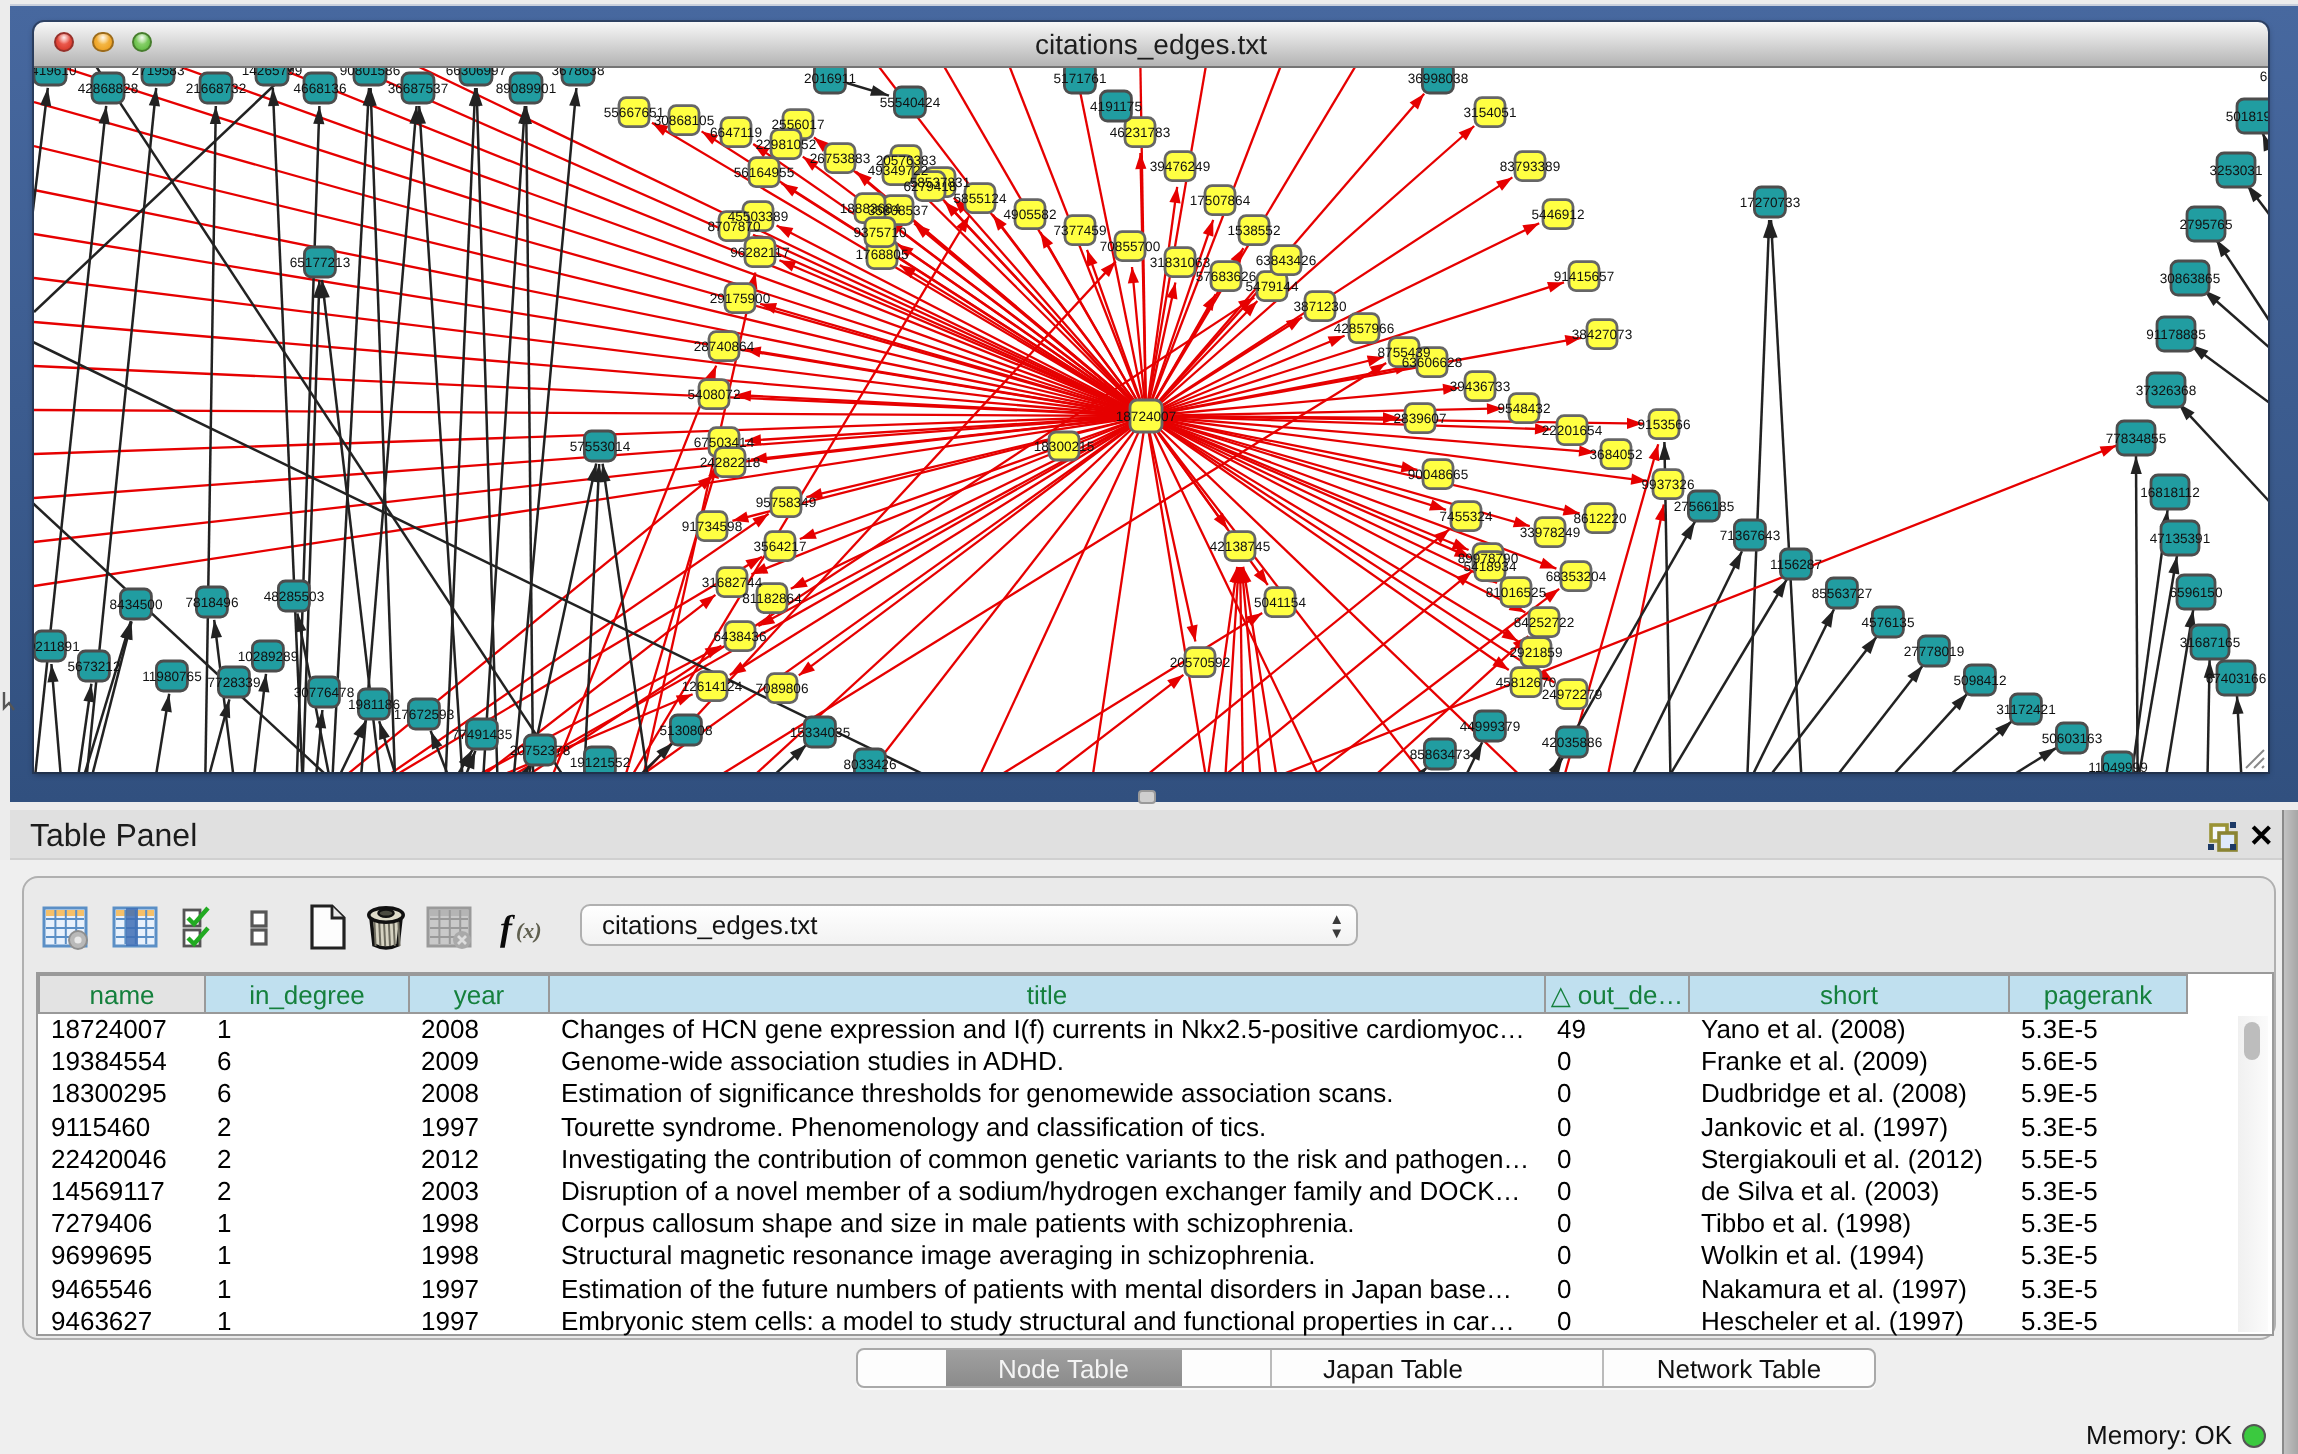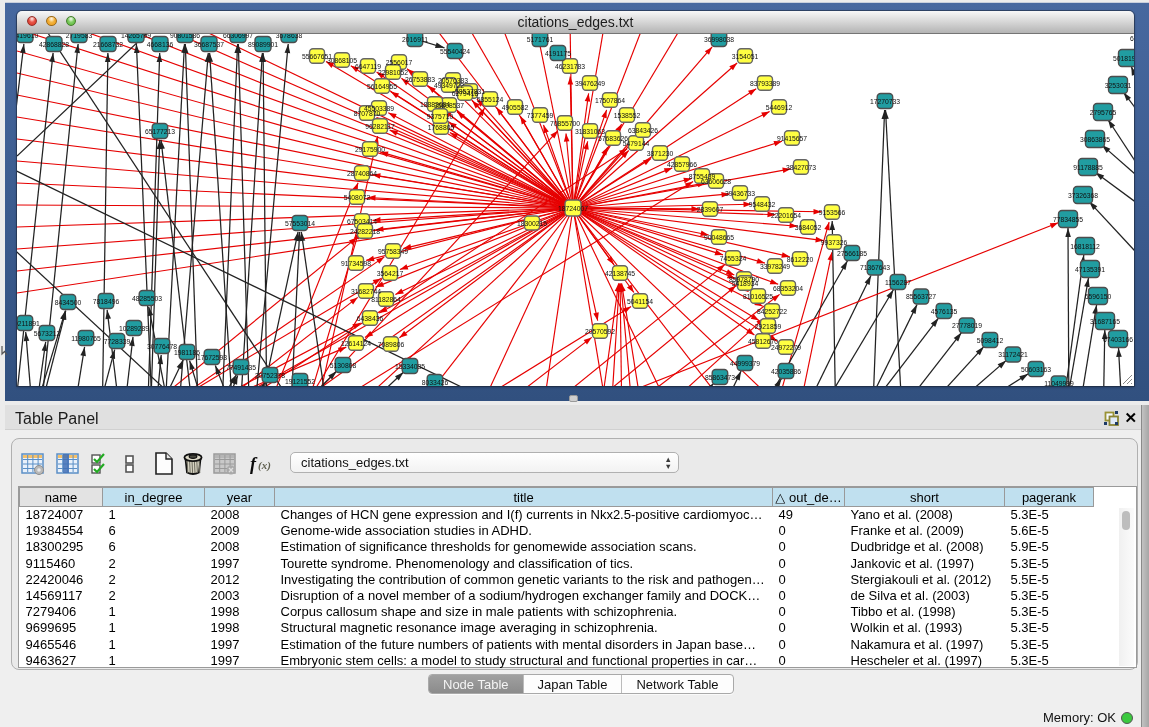--- a/index.html
+++ b/index.html
@@ -14,28 +14,28 @@
 #canvas { position:absolute; left:0; top:23px; width:1117px; height:352px; background:#fff; overflow:hidden; }
 #tp-head { position:absolute; left:5px; top:405px; width:1136px; height:25px; background:#e0e0e0; border-bottom:1px solid #d0d0d0; }
 #tp-head .t { position:absolute; left:10px; top:5px; font-size:16px; color:#1c1c1c; }
 #tp-body { position:absolute; left:0; top:430px; width:1141px; height:297px; background:#efefef; }
 #card { position:absolute; left:11px; top:8px; width:1127px; height:232px; background:#eaeaea; border:1px solid #b0b0b0; border-radius:8px; }
 #toolbar { position:absolute; left:0px; top:12px; height:26px; width:100%; }
 #combo { position:absolute; left:278px; top:13px; width:389px; height:21px; background:linear-gradient(#ffffff,#f2f2f2); border:1px solid #b0b0b0; border-radius:5px; font-size:13px; color:#111; line-height:19px; padding-left:10px; }
 #combo .arr { position:absolute; right:6px; top:2.5px; font-size:7.5px; color:#3a3a3a; line-height:7.5px; text-align:center; }
 #tablewrap { position:absolute; left:6px; top:47px; width:1119px; height:182px; background:#fff; border:1px solid #9a9a9a; }
 table { border-collapse:collapse; table-layout:fixed; width:1074px; font-size:13px; }
-th { background:#c0e0ef; border:1px solid #999; font-weight:normal; height:19px; font-size:13px; color:#000000; padding:0; }
+th { background:#c0e0ef; border:1px solid #999; font-weight:normal; height:19px; font-size:13px; color:#15803d; padding:0; }
 th.c0 { background:#e3e3e3; }
 td { height:16.2px; padding:0 0 0 6px; color:#000; white-space:nowrap; overflow:hidden; font-size:13px; }
 .c0 { width:83px; } .c1 { width:102px; } .c2 { width:70px; } .c3 { width:498px; } .c4 { width:72px;margin-top:28px; } .c5 { width:160px; } .c6 { width:89px; }
 #vsb { position:absolute; right:2px; top:21px; width:15px; height:158px; background:linear-gradient(90deg,#f0f0f0,#fbfbfb); }
 #vsb .thumb { position:absolute; left:3px; top:3px; width:8px; height:19px; background:#bdbdbd; border-radius:4px; }
 #tabs { position:absolute; left:428px; top:244px; height:20px; display:flex; border:1px solid #a9a9a9; border-radius:4px; overflow:hidden; background:#fdfdfd; box-shadow:0 1px 0 rgba(255,255,255,.7); }
-#tabs div { padding:0 14px; font-size:13px; line-height:19px; color:#111; border-left:1px solid #bbb; }
+#tabs div { padding:0 26px; font-size:13px; line-height:19px; color:#111; border-left:1px solid #bbb;margin-left:44px; }
 #tabs div:first-child { border-left:none; background:linear-gradient(#a0a0a0,#8b8b8b); color:#f4f4f4; }
 #status { position:absolute; right:8px; top:280px; font-size:13px; color:#111; }
 #status .dot { display:inline-block; width:12px; height:12px; border-radius:50%; background:#3bc93f; border:1px solid #555; vertical-align:-2px; margin-left:5px; }
 #rstrip { position:absolute; left:1141px; top:405px; width:8px; height:322px; background:linear-gradient(90deg,#c2c2c2,#a6a6a6); border-left:1px solid #8a8a8a; }
 .icon { position:absolute; top:0; }
 #pfloat { position:absolute; right:22px; top:6px; }
 #pclose { position:absolute; right:4px; top:4px; font-size:15px; font-weight:900; color:#000; }
 </style></head>
 <body>
 <div id="frame">
@@ -868,21 +868,21 @@
               <td class="c4">0</td>
               <td class="c5">Tibbo et al. (1998)</td>
               <td class="c6">5.3E-5</td>
             </tr>
 <tr>
               <td class="c0">9699695</td>
               <td class="c1">1</td>
               <td class="c2">1998</td>
               <td class="c3">Structural magnetic resonance image averaging in schizophrenia.</td>
               <td class="c4">0</td>
-              <td class="c5">Wolkin et al. (1993)</td>
+              <td class="c5">Wolkin et al. (1994)</td>
               <td class="c6">5.3E-5</td>
             </tr>
 <tr>
               <td class="c0">9465546</td>
               <td class="c1">1</td>
               <td class="c2">1997</td>
               <td class="c3">Estimation of the future numbers of patients with mental disorders in Japan base…</td>
               <td class="c4">0</td>
               <td class="c5">Nakamura et al. (1997)</td>
               <td class="c6">5.3E-5</td>

